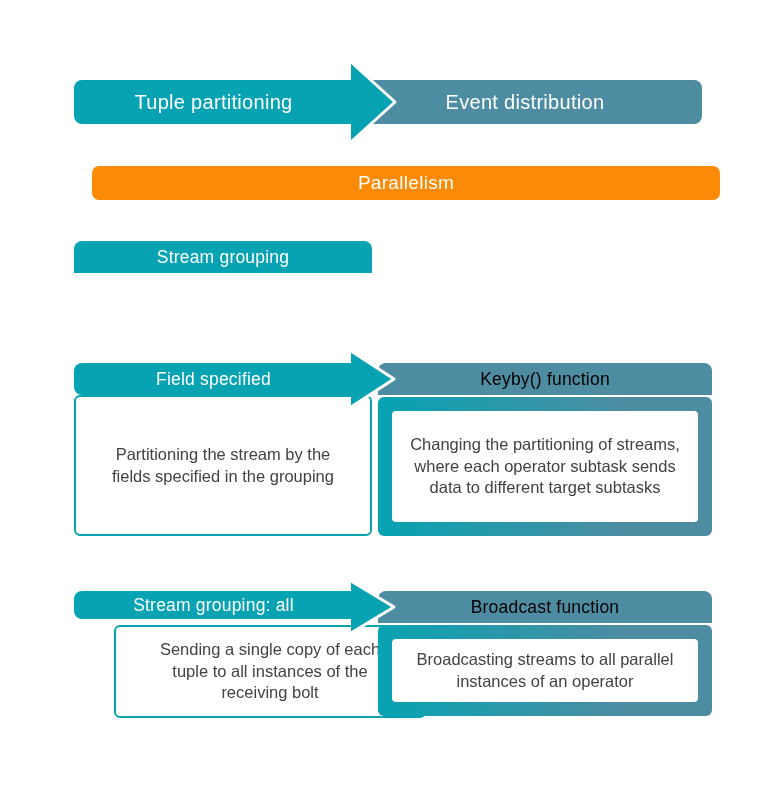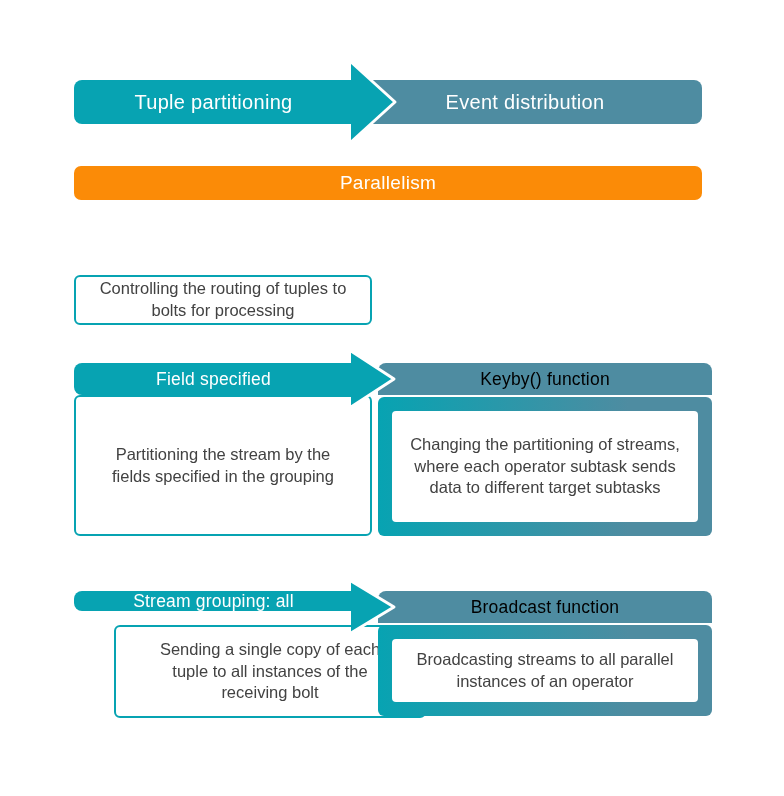--- a/index.html
+++ b/index.html
@@ -29,21 +29,21 @@
   }
   .top-label { font-size: 20px; letter-spacing: 0.3px; }
   .hdr-label { font-size: 17.5px; letter-spacing: 0.2px; }
 
   #tuple-bar   { left: 74px;  top: 80px;  width: 279px; height: 44px; border-radius: 8px 0 0 8px; z-index: 2; }
   #event-bar   { left: 348px; top: 80px;  width: 354px; height: 44px; border-radius: 8px; z-index: 1; }
   #arrow-top   { left: 348px; top: 58px;  width: 52px;  height: 88px; z-index: 3; }
 
   
   #parallelism-bar {
-    left: 74px; top: 166px; width: 628px; height: 34px;
+    left: 92px; top: 166px; width: 628px; height: 34px;
     background: #FB8B07; color: #ffffff; border-radius: 7px;
     font-size: 19px; letter-spacing: 0.3px;
   }
 
   
   .card-hdr-left  { background: #07A3B2; color: #fff; z-index: 2; }
   .card-hdr-right { background: #4E8CA1; color: #000000; }
   .card-body {
     background: #ffffff;
     border: 2px solid #07A3B2;
@@ -75,21 +75,21 @@
   #sg-body { left: 74px; top: 275px; width: 298px; height: 50px; }
 
   
   #fg-hdr    { left: 74px;  top: 363px; width: 279px; height: 32px; border-radius: 8px 0 0 8px; }
   #arrow-mid { left: 348px; top: 347px; width: 50px;  height: 64px; z-index: 3; }
   #fg-body   { left: 74px;  top: 395px; width: 298px; height: 141px; text-align: center; }
   #kb-hdr    { left: 378px; top: 363px; width: 334px; height: 32px; border-radius: 8px 8px 0 0; }
   #kb-body   { left: 378px; top: 397px; width: 334px; height: 139px; }
 
   
-  #sga-hdr   { left: 74px;  top: 591px; width: 279px; height: 20px; border-radius: 8px 0 0 8px; }
+  #sga-hdr   { left: 74px;  top: 591px; width: 279px; height: 28px; border-radius: 8px 0 0 8px; }
   #arrow-bot { left: 348px; top: 576px; width: 50px;  height: 62px; z-index: 3; }
   #sga-body  { left: 74px;  top: 625px; width: 312px; height: 93px; margin-left: 40px; }
   #bc-hdr    { left: 378px; top: 591px; width: 334px; height: 32px; border-radius: 8px 8px 0 0; }
   #bc-body   { left: 378px; top: 625px; width: 334px; height: 91px; }
 </style>
 </head>
 <body>
 
 <div class="canvas">
 
@@ -100,22 +100,23 @@
     <span class="top-label">Tuple partitioning</span>
   </div>
   <svg id="arrow-top" class="abs" viewBox="0 0 52 88">
     <path d="M3,4 L47,44 L3,84" fill="#07A3B2" stroke="#ffffff" stroke-width="3" stroke-linejoin="round" stroke-linecap="round"></path>
   </svg>
 
   <div id="parallelism-bar" class="abs center">
     <span>Parallelism</span>
   </div>
 
-  <div id="sg-body" class="abs center card-body">Controlling the routing of tuples to
-bolts for processing</div>
+  <div id="sg-hdr" class="abs center card-hdr-left">
+    <span class="hdr-label">Stream grouping</span>
+  </div>
 
   <div id="fg-hdr" class="abs center card-hdr-left">
     <span class="hdr-label">Field specified</span>
   </div>
   <svg id="arrow-mid" class="abs" viewBox="0 0 50 64">
     <path d="M3,4 L46,32 L3,60" fill="#07A3B2" stroke="#ffffff" stroke-width="3" stroke-linejoin="round" stroke-linecap="round"></path>
   </svg>
   <div id="fg-body" class="abs center card-body">Partitioning the stream by the
 fields specified in the grouping</div>
 

